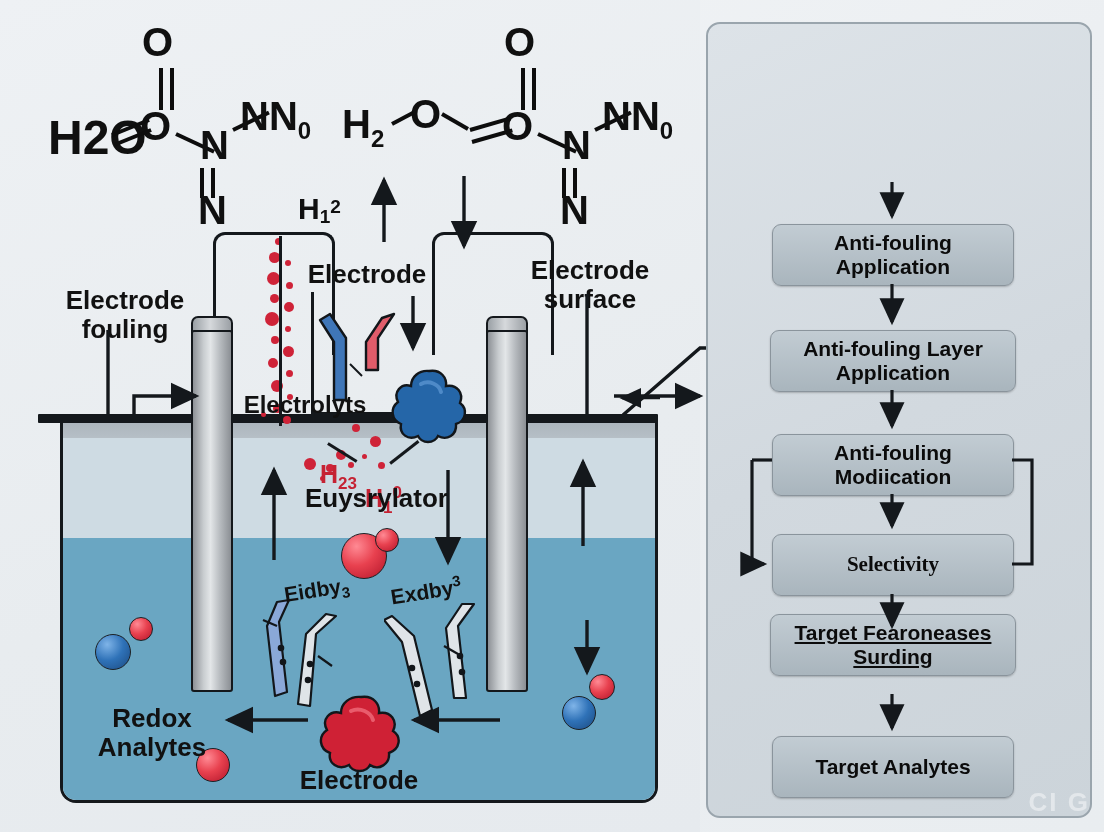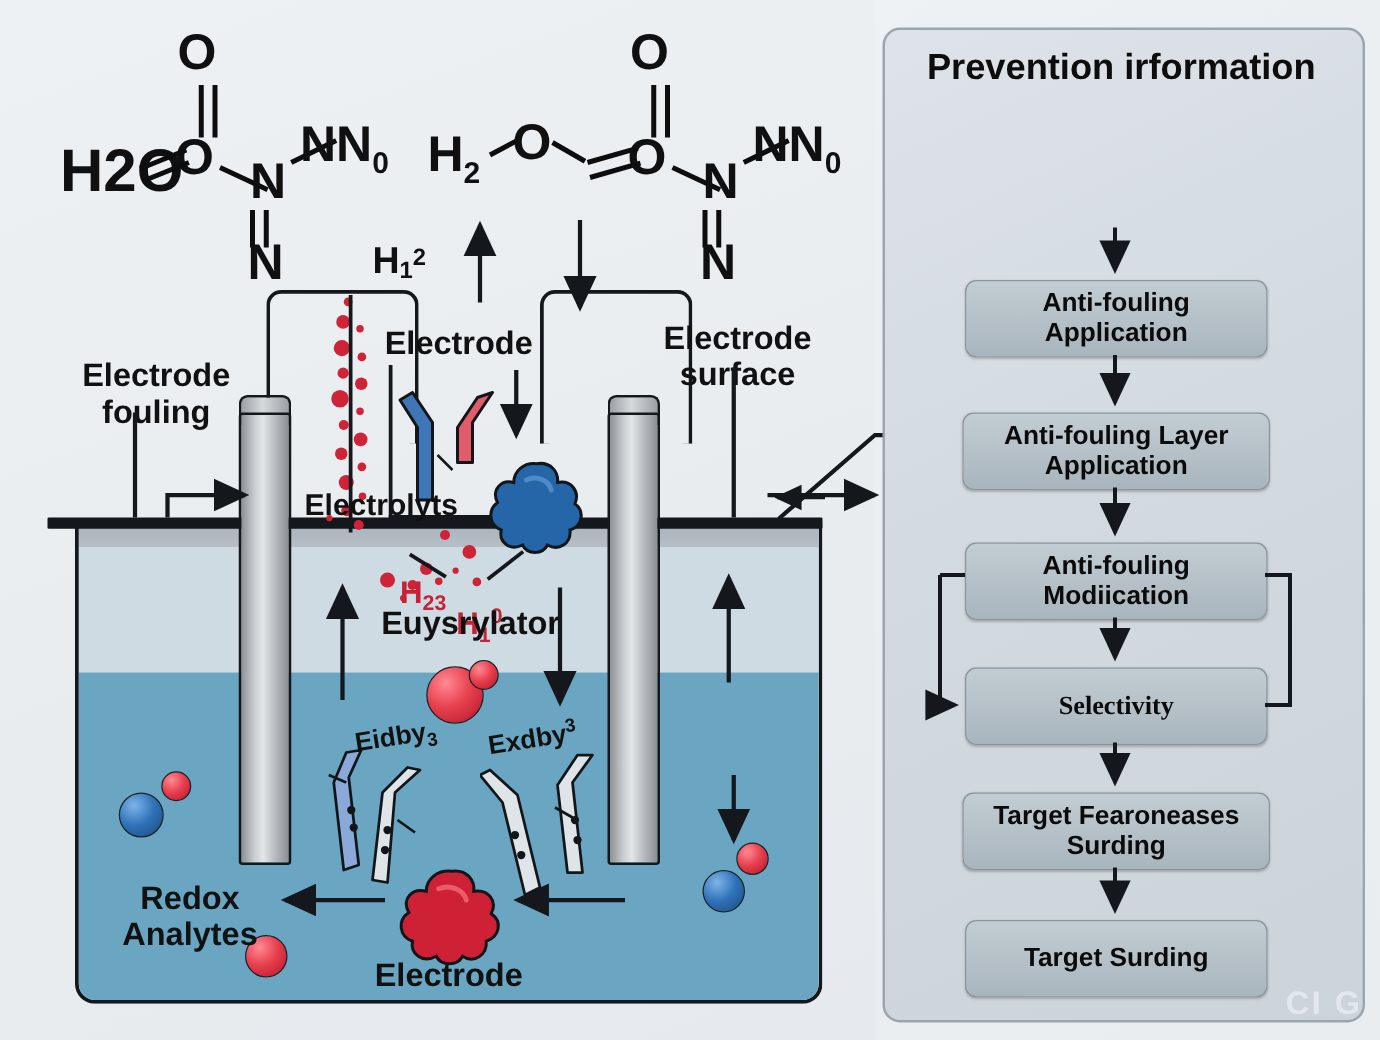--- a/index.html
+++ b/index.html
@@ -313,32 +313,31 @@
       <path d="M308 720 L228 720" marker-end="url(#ah)"></path>
       <path d="M500 720 L414 720" marker-end="url(#ah)"></path>
 
       <path d="M623 415 L700 348 L760 348" marker-end="url(#ah)"></path>
       <path d="M614 396 L700 396" marker-end="url(#ah)"></path>
       <path d="M660 398 L622 398" marker-end="url(#ah)" stroke-width="2.6"></path>
     </g>
   </svg>
 
   <div id="rightPanel" class="abs"></div>
-  <div id="fcTitle" class="abs">Prevention irformation</div>
 
   <div class="fbox abs" style="left:772px;top:224px;width:240px;height:60px;">Anti-fouling
 Application</div>
   <div class="fbox abs" style="left:770px;top:330px;width:244px;height:60px;">Anti-fouling Layer
 Application</div>
   <div class="fbox abs" style="left:772px;top:434px;width:240px;height:60px;">Anti-fouling
 Modiication</div>
   <div class="fbox abs" style="left:772px;top:534px;width:240px;height:60px;font-family:Liberation Serif, serif;">Selectivity</div>
-  <div class="fbox abs" style="left:770px;top:634px;width:244px;height:60px;">Target Fearoneases
+  <div class="fbox abs" style="left:770px;top:614px;width:244px;height:60px;text-decoration:underline;">Target Fearoneases
 Surding</div>
-  <div class="fbox abs" style="left:772px;top:736px;width:240px;height:60px;">Target Surding</div>
+  <div class="fbox abs" style="left:772px;top:736px;width:240px;height:60px;">Target Analytes</div>
 
   <svg class="abs" style="left:0;top:0;" width="1104" height="832">
     <defs>
       <marker id="ah2" markerWidth="9" markerHeight="9" refX="7.4" refY="4.5" orient="auto">
         <path d="M0,0.6 L8.4,4.5 L0,8.4 Z" fill="#14181c"></path>
       </marker>
     </defs>
     <g stroke="#14181c" stroke-width="3.2" fill="none">
       <path d="M892 182 L892 216" marker-end="url(#ah2)"></path>
       <path d="M892 284 L892 322" marker-end="url(#ah2)"></path>

